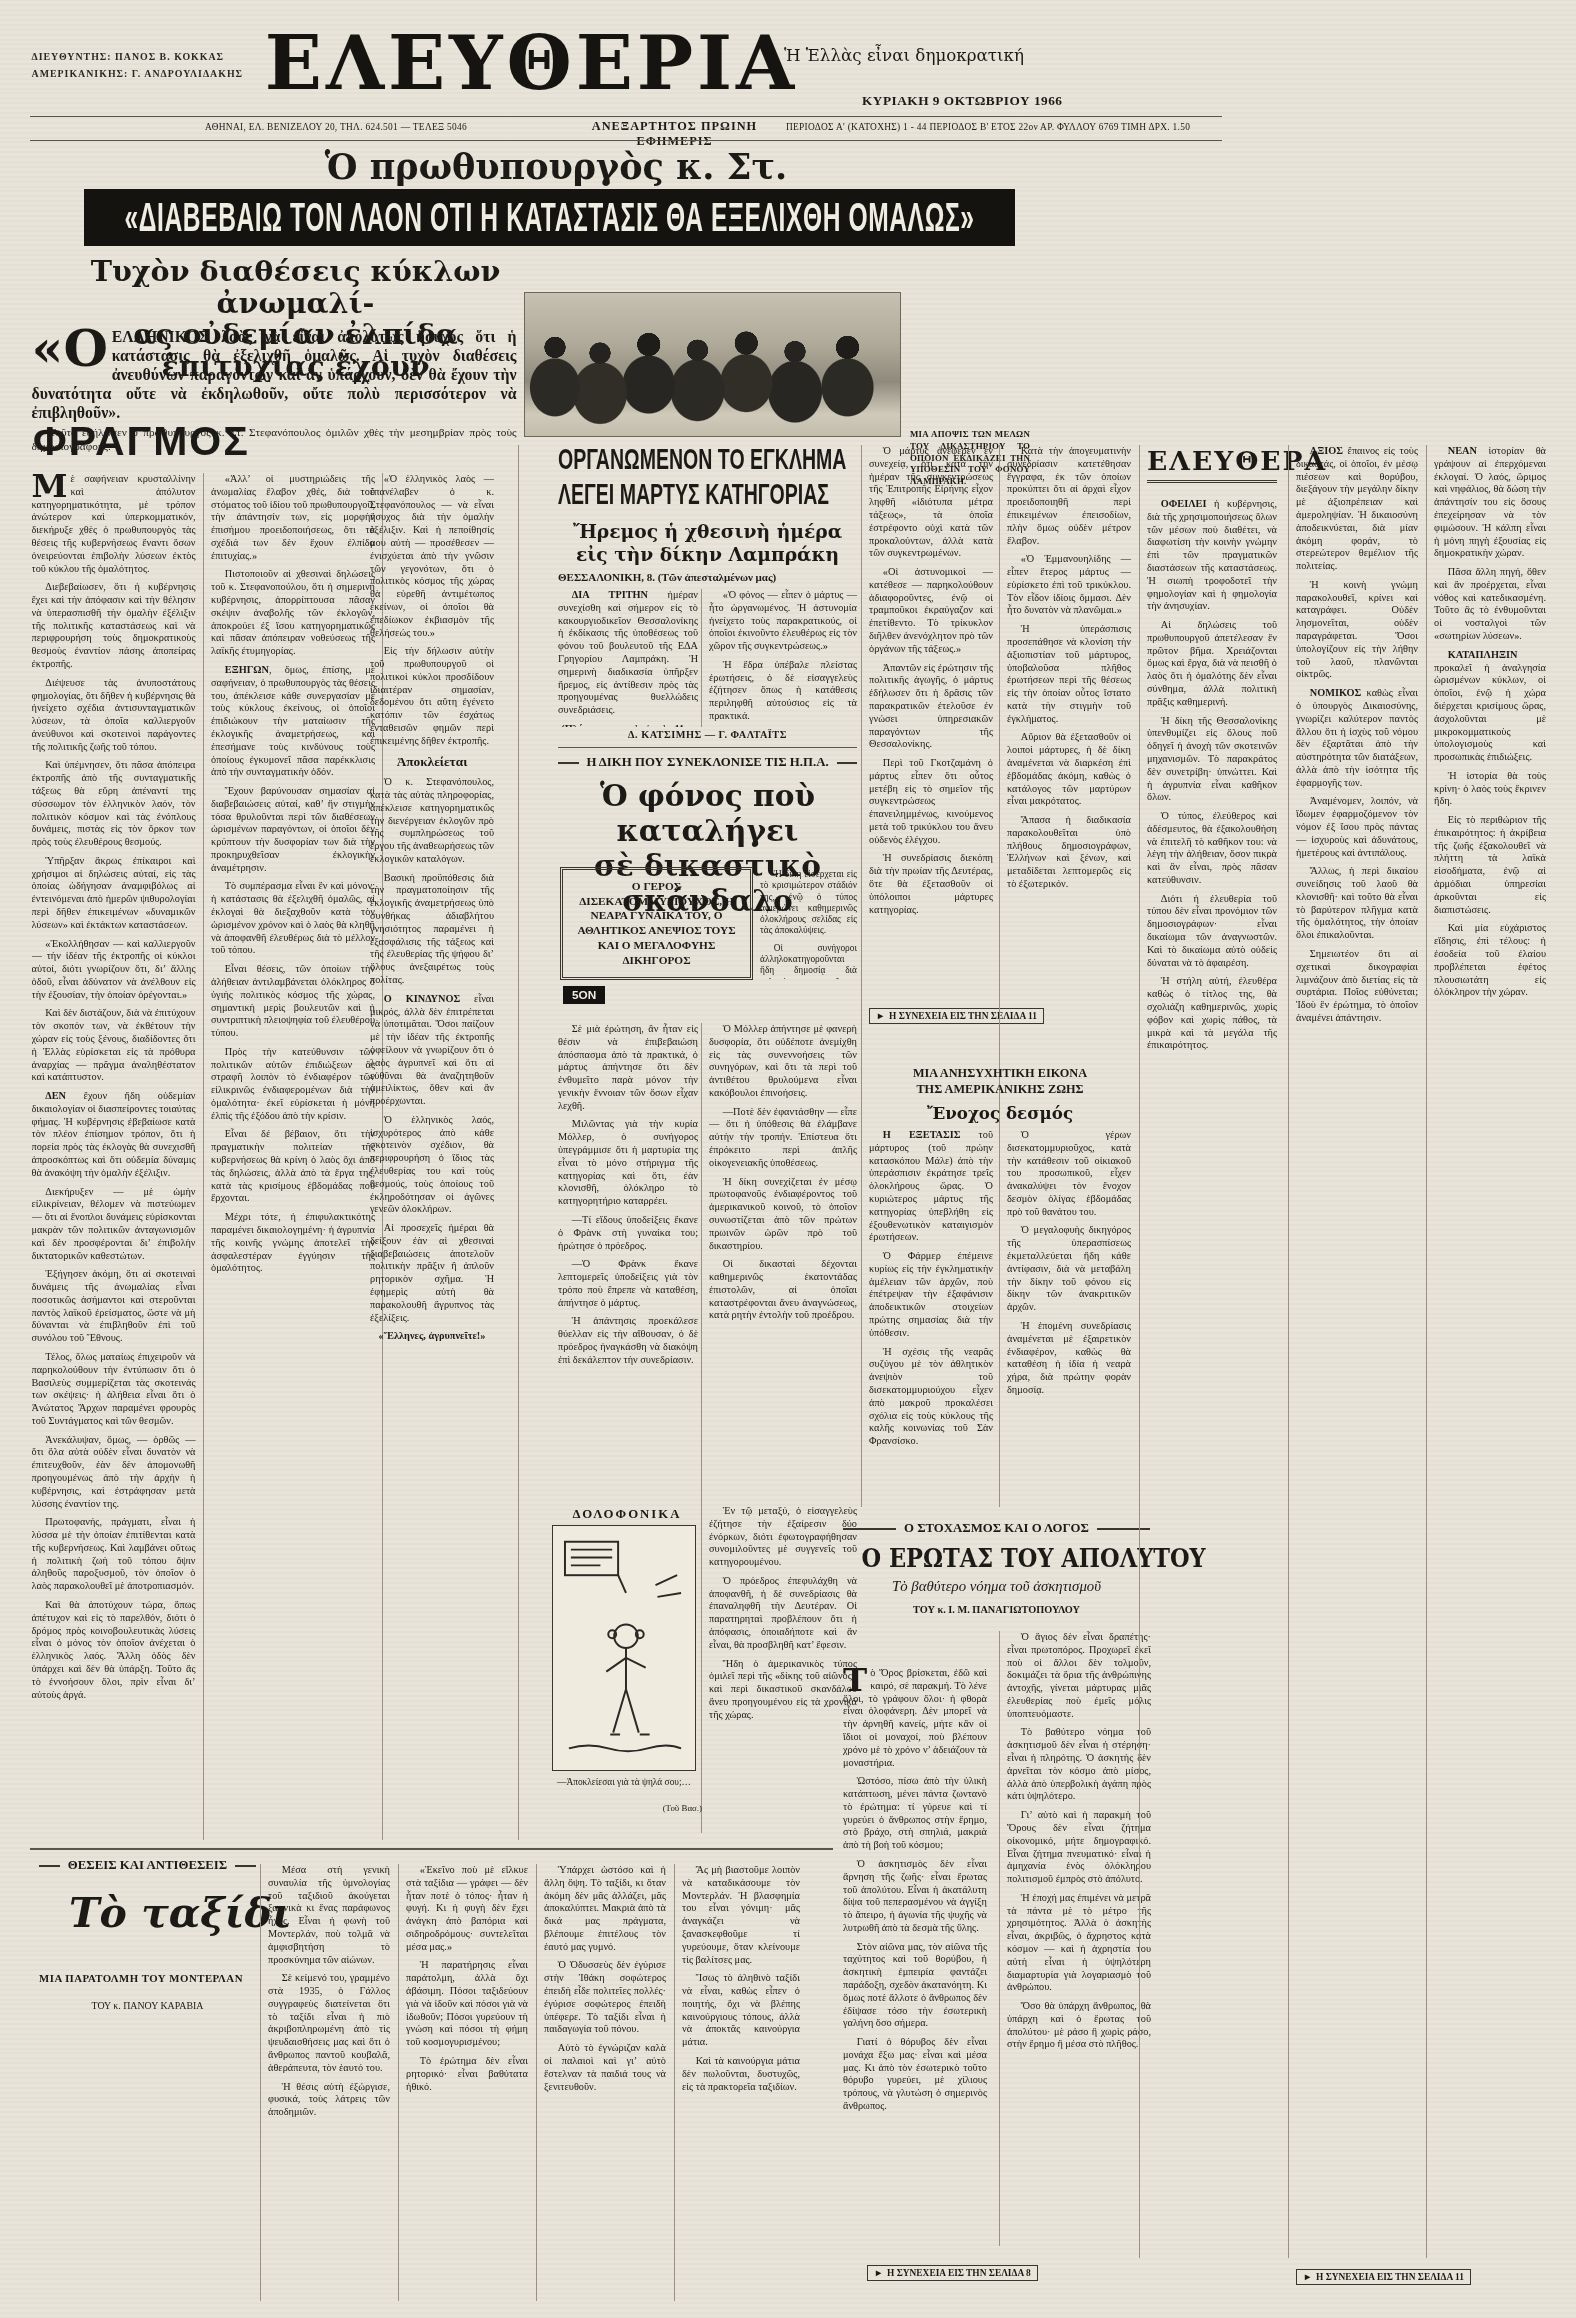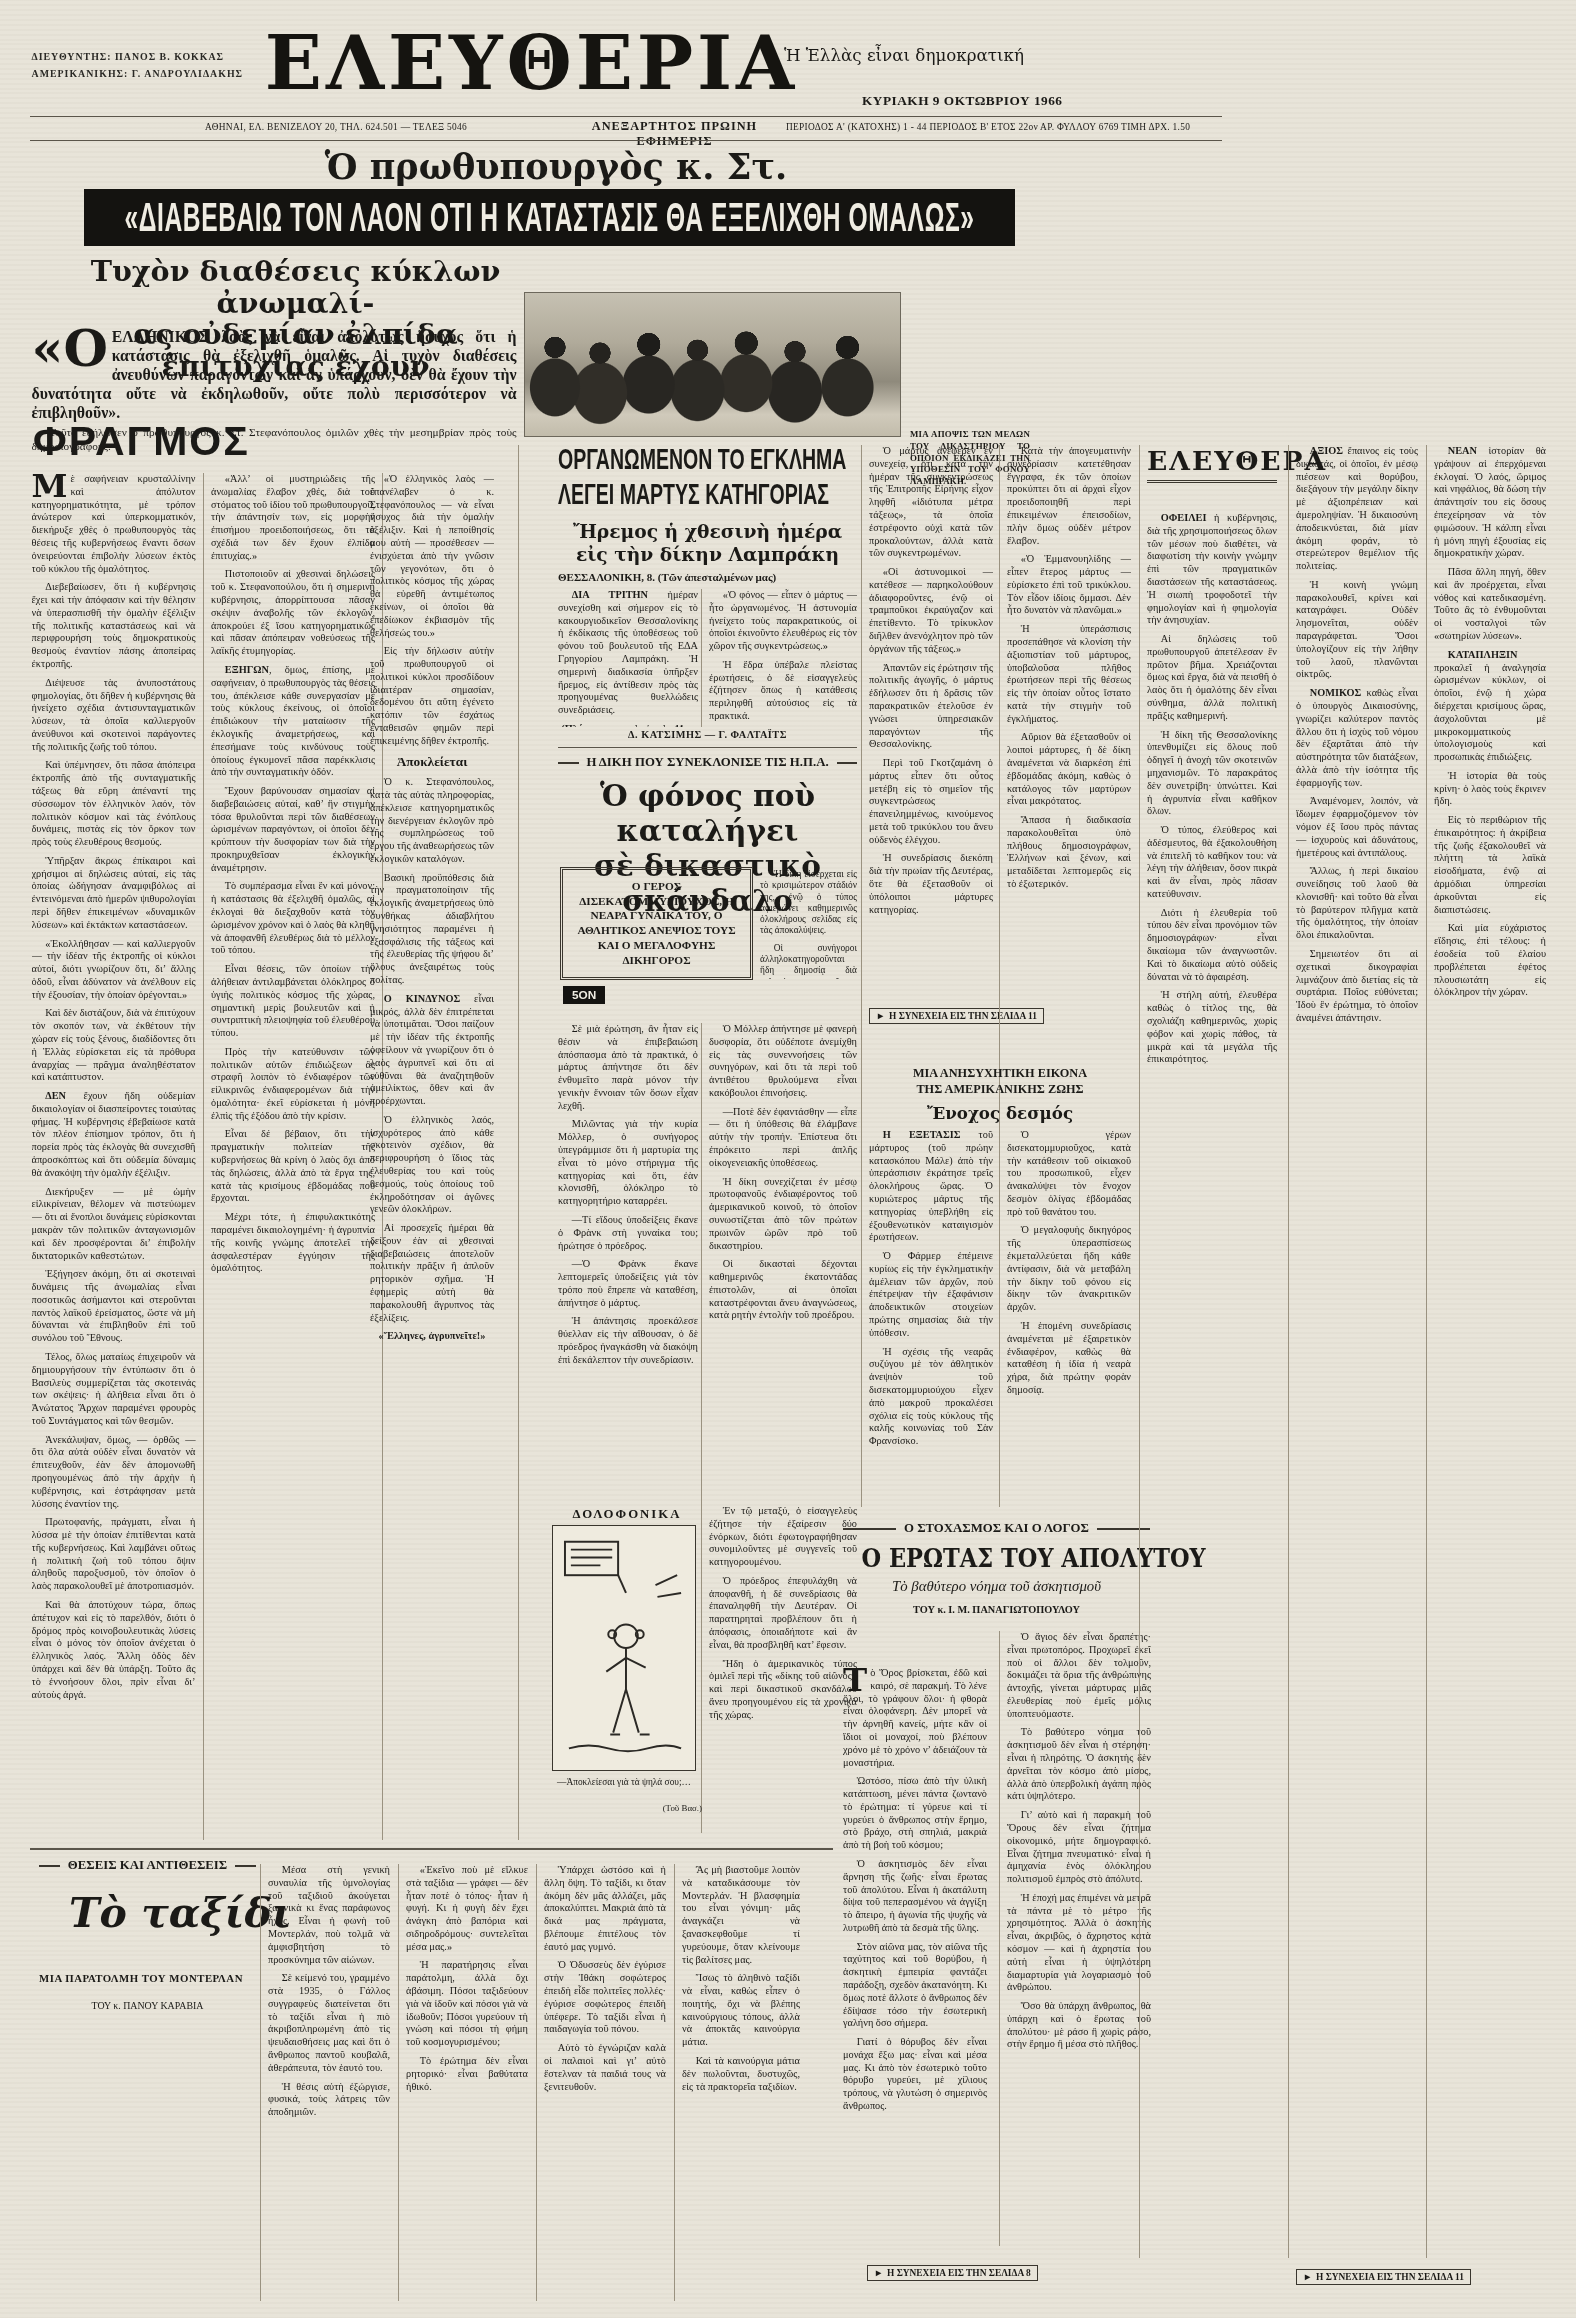--- a/index.html
+++ b/index.html
@@ -127,21 +127,21 @@
       <p class="para dc">Μὲ σαφήνειαν κρυσταλλίνην καὶ ἀπόλυτον κατηγορηματικότητα, μὲ τρόπον ἀνώτερον καὶ ὑπερκομματικόν, διεκήρυξε χθὲς ὁ πρωθυπουργὸς τὰς θέσεις τῆς κυβερνήσεως ἔναντι ὅσων ὀνειρεύονται ἐπιβολὴν λύσεων ἐκτὸς τοῦ κύκλου τῆς ὁμαλότητος.</p>
       <p class="para">Διεβεβαίωσεν, ὅτι ἡ κυβέρνησις ἔχει καὶ τὴν ἀπόφασιν καὶ τὴν θέλησιν νὰ ὑπερασπισθῆ τὴν ὁμαλὴν ἐξέλιξιν τῆς πολιτικῆς καταστάσεως καὶ νὰ περιφρουρήση τοὺς δημοκρατικοὺς θεσμοὺς ἐναντίον πάσης ἀποπείρας ἐκτροπῆς.</p>
       <p class="para">Διέψευσε τὰς ἀνυποστάτους φημολογίας, ὅτι δῆθεν ἡ κυβέρνησις θὰ ἠνείχετο σχέδια ἀντισυνταγματικῶν λύσεων, τὰ ὁποῖα καλλιεργοῦν ἀνεύθυνοι καὶ σκοτεινοὶ παράγοντες τῆς πολιτικῆς ζωῆς τοῦ τόπου.</p>
       <p class="para">Καὶ ὑπέμνησεν, ὅτι πᾶσα ἀπόπειρα ἐκτροπῆς ἀπὸ τῆς συνταγματικῆς τάξεως θὰ εὕρη ἀπέναντί της σύσσωμον τὸν ἑλληνικὸν λαόν, τὸν πολιτικὸν κόσμον καὶ τὰς ἐνόπλους δυνάμεις, πιστὰς εἰς τὸν ὅρκον των πρὸς τοὺς ἐλευθέρους θεσμούς.</p>
       <p class="para">Ὑπῆρξαν ἄκρως ἐπίκαιροι καὶ χρήσιμοι αἱ δηλώσεις αὐταί, εἰς τὰς ὁποίας ὡδήγησαν ἀναμφιβόλως αἱ ἐντεινόμεναι ἀπὸ ἡμερῶν ψιθυρολογίαι περὶ δῆθεν ἐπικειμένων «δυναμικῶν λύσεων» καὶ ἐκτάκτων καταστάσεων.</p>
       <p class="para">«Ἐκολλήθησαν — καὶ καλλιεργοῦν — τὴν ἰδέαν τῆς ἐκτροπῆς οἱ κύκλοι αὐτοί, διότι γνωρίζουν ὅτι, δι’ ἄλλης ὁδοῦ, εἶναι ἀδύνατον νὰ ἀνέλθουν εἰς τὴν ἐξουσίαν, τὴν ὁποίαν ὀρέγονται.»</p>
       <p class="para">Καὶ δὲν διστάζουν, διὰ νὰ ἐπιτύχουν τὸν σκοπόν των, νὰ ἐκθέτουν τὴν χώραν εἰς τοὺς ξένους, διαδίδοντες ὅτι ἡ Ἑλλὰς εὑρίσκεται εἰς τὰ πρόθυρα ἀναρχίας — πρᾶγμα ἀναληθέστατον καὶ κατάπτυστον.</p>
       <p class="para"><span class="lead-in">ΔΕΝ</span> ἔχουν ἤδη οὐδεμίαν δικαιολογίαν οἱ διασπείροντες τοιαύτας φήμας. Ἡ κυβέρνησις ἐβεβαίωσε κατὰ τὸν πλέον ἐπίσημον τρόπον, ὅτι ἡ πορεία πρὸς τὰς ἐκλογὰς θὰ συνεχισθῆ ἀπροσκόπτως καὶ ὅτι οὐδεμία δύναμις θὰ ἀνακόψη τὴν ὁμαλὴν ἐξέλιξιν.</p>
       <p class="para">Διεκήρυξεν — μὲ ὠμὴν εἰλικρίνειαν, θέλομεν νὰ πιστεύωμεν — ὅτι αἱ ἔνοπλοι δυνάμεις εὑρίσκονται μακρὰν τῶν πολιτικῶν ἀνταγωνισμῶν καὶ δὲν προσφέρονται δι’ ἐπιβολὴν δικτατορικῶν καθεστώτων.</p>
       <p class="para">Ἐξήγησεν ἀκόμη, ὅτι αἱ σκοτειναὶ δυνάμεις τῆς ἀνωμαλίας εἶναι ποσοτικῶς ἀσήμαντοι καὶ στεροῦνται παντὸς λαϊκοῦ ἐρείσματος, ὥστε νὰ μὴ δύνανται νὰ ἐπιβληθοῦν ἐπὶ τοῦ συνόλου τοῦ Ἔθνους.</p>
-      <p class="para">Τέλος, ὅλως ματαίως ἐπιχειροῦν νὰ δημιουργήσουν τὴν ἐντύπωσιν ὅτι ὁ Βασιλεὺς συμμερίζεται τὰς σκοτεινάς των σκέψεις· ἡ ἀλήθεια εἶναι ὅτι ὁ Ἀνώτατος Ἄρχων παραμένει φρουρὸς τοῦ Συντάγματος καὶ τῶν θεσμῶν.</p>
+      <p class="para">Τέλος, ὅλως ματαίως ἐπιχειροῦν νὰ παρηκολούθουν τὴν ἐντύπωσιν ὅτι ὁ Βασιλεὺς συμμερίζεται τὰς σκοτεινάς των σκέψεις· ἡ ἀλήθεια εἶναι ὅτι ὁ Ἀνώτατος Ἄρχων παραμένει φρουρὸς τοῦ Συντάγματος καὶ τῶν θεσμῶν.</p>
       <p class="para">Ἀνεκάλυψαν, ὅμως, — ὀρθῶς — ὅτι ὅλα αὐτὰ οὐδὲν εἶναι δυνατὸν νὰ ἐπιτευχθοῦν, ἐὰν δὲν ἀπομονωθῆ προηγουμένως ἀπὸ τὴν ἀρχὴν ἡ κυβέρνησις, καὶ ἐστράφησαν μετὰ λύσσης ἐναντίον της.</p>
       <p class="para">Πρωτοφανής, πράγματι, εἶναι ἡ λύσσα μὲ τὴν ὁποίαν ἐπιτίθενται κατὰ τῆς κυβερνήσεως. Καὶ λαμβάνει οὕτως ἡ πολιτικὴ ζωὴ τοῦ τόπου ὄψιν ἀληθοῦς παροξυσμοῦ, τὸν ὁποῖον ὁ λαὸς παρακολουθεῖ μὲ ἀποτροπιασμόν.</p>
       <p class="para">Καὶ θὰ ἀποτύχουν τώρα, ὅπως ἀπέτυχον καὶ εἰς τὸ παρελθόν, διότι ὁ δρόμος πρὸς κοινοβουλευτικὰς λύσεις εἶναι ὁ μόνος τὸν ὁποῖον ἀνέχεται ὁ ἑλληνικὸς λαός. Ἄλλη ὁδὸς δὲν ὑπάρχει καὶ δὲν θὰ ὑπάρξη. Τοῦτο ἂς τὸ ἐννοήσουν ὅλοι, πρὶν εἶναι δι’ αὐτοὺς ἀργά.</p>
     </div>
 
   <div class="vr" style="left:203px;top:473px;height:1367px;"></div>
   <div class="colblock" style="left:211px;top:473px;width:164px;height:1367px;">
       <p class="para">«Ἀλλ’ οἱ μυστηριώδεις τῆς ἀνωμαλίας ἔλαβον χθές, διὰ τοῦ στόματος τοῦ ἰδίου τοῦ πρωθυπουργοῦ, τὴν ἀπάντησίν των, εἰς μορφὴν ἐπισήμου προειδοποιήσεως, ὅτι τὰ σχέδιά των δὲν ἔχουν ἐλπίδα ἐπιτυχίας.»</p>
       <p class="para">Πιστοποιοῦν αἱ χθεσιναὶ δηλώσεις τοῦ κ. Στεφανοπούλου, ὅτι ἡ σημερινὴ κυβέρνησις, ἀπορρίπτουσα πᾶσαν σκέψιν ἀναβολῆς τῶν ἐκλογῶν, ἀποκρούει ἐξ ἴσου κατηγορηματικῶς καὶ πᾶσαν ἀπόπειραν νοθεύσεως τῆς λαϊκῆς ἐτυμηγορίας.</p>
       <p class="para"><span class="lead-in">ΕΞΗΓΩΝ</span>, ὅμως, ἐπίσης, μὲ σαφήνειαν, ὁ πρωθυπουργὸς τὰς θέσεις του, ἀπέκλεισε κάθε συνεργασίαν μὲ τοὺς κύκλους ἐκείνους, οἱ ὁποῖοι ἐπιδιώκουν τὴν ματαίωσιν τῆς ἐκλογικῆς ἀναμετρήσεως, καὶ ἐπεσήμανε τοὺς κινδύνους τοὺς ὁποίους ἐγκυμονεῖ πᾶσα παρέκκλισις ἀπὸ τὴν συνταγματικὴν ὁδόν.</p>
@@ -335,21 +335,21 @@
     </div>
   <div class="vr" style="left:674px;top:1864px;height:437px;"></div>
   <div class="colblock" style="left:682px;top:1864px;width:118px;height:437px;">
       <p class="para">Ἂς μὴ βιαστοῦμε λοιπὸν νὰ καταδικάσουμε τὸν Μοντερλάν. Ἡ βλασφημία του εἶναι γόνιμη· μᾶς ἀναγκάζει νὰ ξανασκεφθοῦμε τί γυρεύουμε, ὅταν κλείνουμε τὶς βαλίτσες μας.</p>
       <p class="para">Ἴσως τὸ ἀληθινὸ ταξίδι νὰ εἶναι, καθὼς εἶπεν ὁ ποιητής, ὄχι νὰ βλέπης καινούργιους τόπους, ἀλλὰ νὰ ἀποκτᾶς καινούργια μάτια.</p>
       <p class="para">Καὶ τὰ καινούργια μάτια δὲν πωλοῦνται, δυστυχῶς, εἰς τὰ πρακτορεῖα ταξιδίων.</p>
     </div>
 
   <div class="vr" style="left:1139px;top:445px;height:1813px;"></div>
   <div class="abs eleuthera-title" style="left:1147px;top:445px;width:130px;">ΕΛΕΥΘΕΡΑ</div>
-  <div class="colblock" style="left:1147px;top:512px;width:130px;height:1759px;">
+  <div class="colblock" style="left:1147px;top:498px;width:130px;height:1759px;">
       <p class="para"><span class="lead-in">ΟΦΕΙΛΕΙ</span> ἡ κυβέρνησις, διὰ τῆς χρησιμοποιήσεως ὅλων τῶν μέσων ποὺ διαθέτει, νὰ διαφωτίση τὴν κοινὴν γνώμην ἐπὶ τῶν πραγματικῶν διαστάσεων τῆς καταστάσεως. Ἡ σιωπὴ τροφοδοτεῖ τὴν φημολογίαν καὶ ἡ φημολογία τὴν ἀνησυχίαν.</p>
       <p class="para">Αἱ δηλώσεις τοῦ πρωθυπουργοῦ ἀπετέλεσαν ἓν πρῶτον βῆμα. Χρειάζονται ὅμως καὶ ἔργα, διὰ νὰ πεισθῆ ὁ λαὸς ὅτι ἡ ὁμαλότης δὲν εἶναι σύνθημα, ἀλλὰ πολιτικὴ πρᾶξις καθημερινή.</p>
       <p class="para">Ἡ δίκη τῆς Θεσσαλονίκης ὑπενθυμίζει εἰς ὅλους ποῦ ὁδηγεῖ ἡ ἀνοχὴ τῶν σκοτεινῶν μηχανισμῶν. Τὸ παρακράτος δὲν συνετρίβη· ὑπνώττει. Καὶ ἡ ἀγρυπνία εἶναι καθῆκον ὅλων.</p>
       <p class="para">Ὁ τύπος, ἐλεύθερος καὶ ἀδέσμευτος, θὰ ἐξακολουθήση νὰ ἐπιτελῆ τὸ καθῆκον του: νὰ λέγη τὴν ἀλήθειαν, ὅσον πικρὰ καὶ ἂν εἶναι, πρὸς πᾶσαν κατεύθυνσιν.</p>
       <p class="para">Διότι ἡ ἐλευθερία τοῦ τύπου δὲν εἶναι προνόμιον τῶν δημοσιογράφων· εἶναι δικαίωμα τῶν ἀναγνωστῶν. Καὶ τὸ δικαίωμα αὐτὸ οὐδεὶς δύναται νὰ τὸ ἀφαιρέση.</p>
       <p class="para">Ἡ στήλη αὐτή, ἐλευθέρα καθὼς ὁ τίτλος της, θὰ σχολιάζη καθημερινῶς, χωρὶς φόβον καὶ χωρὶς πάθος, τὰ μικρὰ καὶ τὰ μεγάλα τῆς ἐπικαιρότητος.</p>
     </div>
 
   <div class="vr" style="left:1288px;top:445px;height:1813px;"></div>
   <div class="colblock" style="left:1296px;top:445px;width:122px;height:1813px;">

